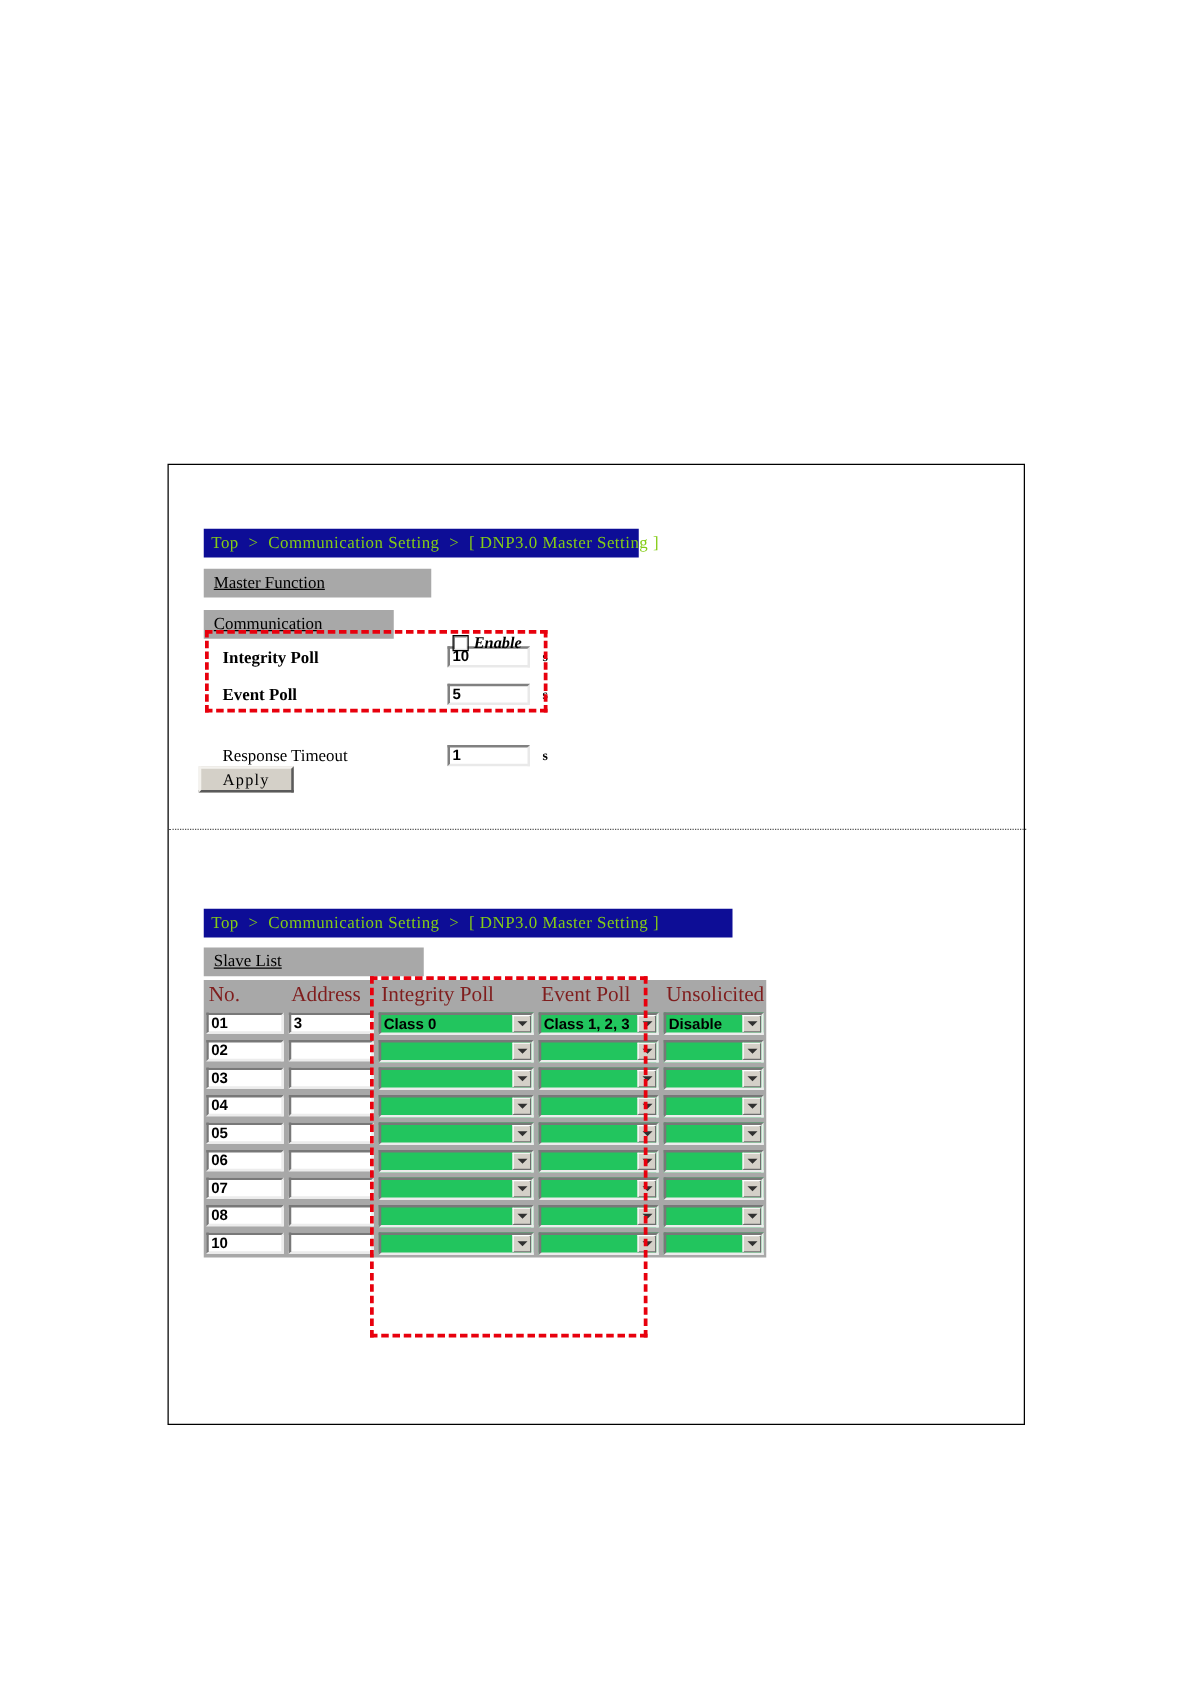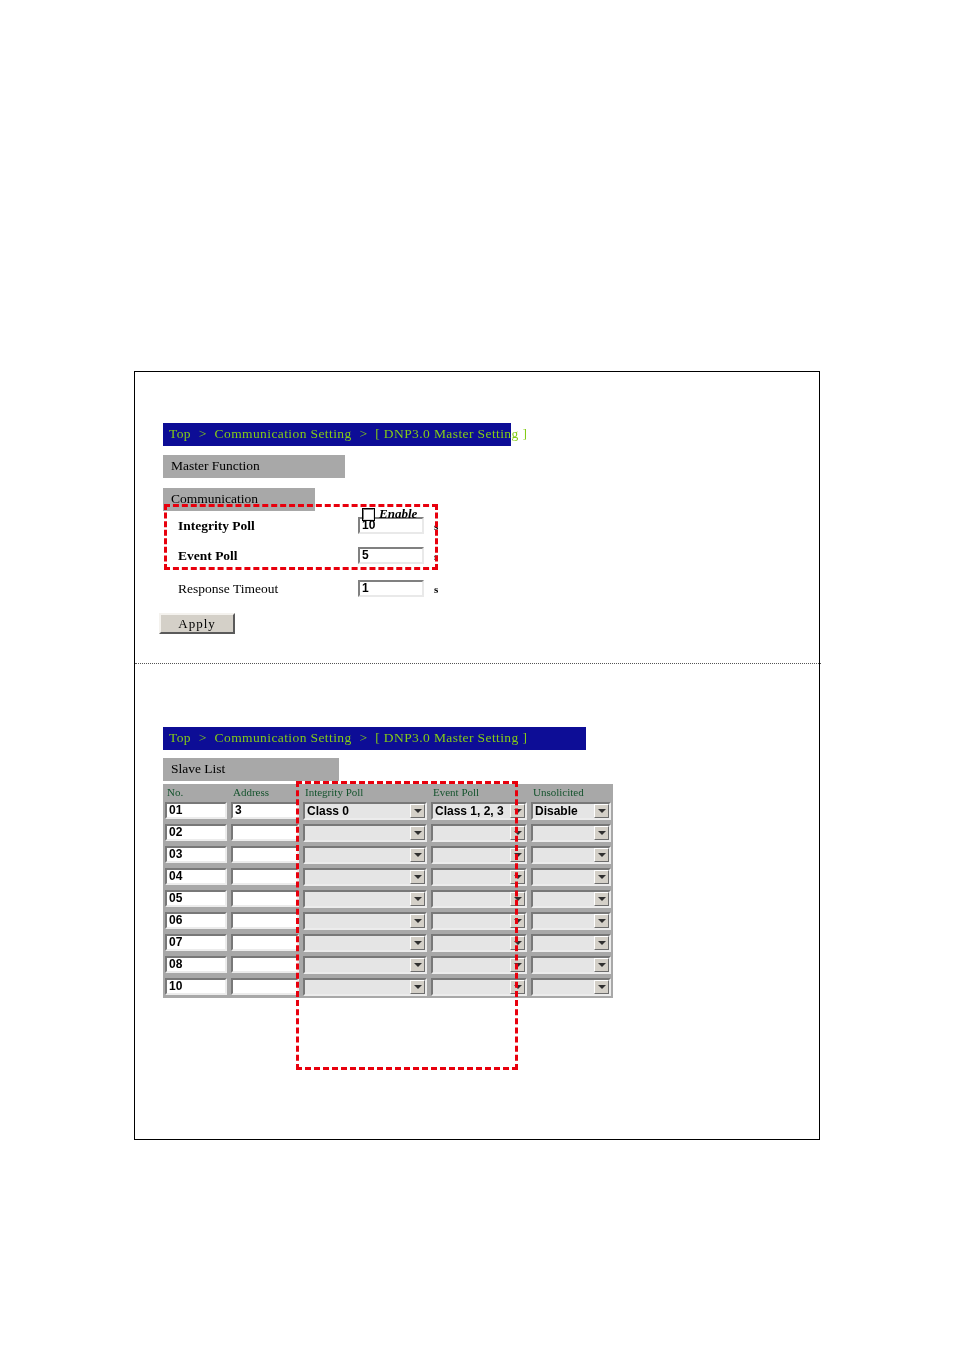--- a/index.html
+++ b/index.html
@@ -68,20 +68,21 @@
   .crumb-sep { padding: 0 4px; }
 
   
   .section-bar {
     background: #a8a8a8;
     color: #000000;
     font-size: 13.5px;
     padding: 3px 8px 4px 8px;
     box-sizing: border-box;
     white-space: nowrap;
+    text-decoration: underline;
   }
   #bar-master-function { width: 182px; margin-top: 9px; }
   #bar-communication   { width: 152px; margin-top: 10px; }
   #bar-slave-list      { width: 176px; margin-top: 8px; }
 
   
   #enable-row {
     position: absolute;
     left: 200px;
     top: 83px;
@@ -186,22 +187,22 @@
     vertical-align: middle;
   }
   .col-no      { width: 66px; }
   .col-address { width: 72px; }
   .col-integ   { width: 128px; }
   .col-event   { width: 100px; }
   .col-unsol   { width: 84px; }
 
   .th-text {
     font-family: "Liberation Serif", serif;
-    font-size: 11px;
-    color: #14532d;
+    font-size: 17px;
+    color: #7f1d1d;
     padding-left: 2px;
     white-space: nowrap;
   }
 
   .cell-textbox {
     height: 17px;
     background: #ffffff;
     box-sizing: border-box;
     border-top: 2px solid #787878;
     border-left: 2px solid #787878;
@@ -211,21 +212,21 @@
     font-size: 12px;
     font-weight: bold;
     color: #000000;
     line-height: 13px;
     padding-left: 2px;
     overflow: hidden;
   }
 
   .cell-select {
     height: 18px;
-    background: #e5e5e5;
+    background: #22c55e;
     box-sizing: border-box;
     border-top: 2px solid #787878;
     border-left: 2px solid #787878;
     border-right: 2px solid #ececec;
     border-bottom: 2px solid #ececec;
     display: flex;
     align-items: stretch;
     justify-content: flex-end;
     overflow: hidden;
   }
@@ -312,21 +313,21 @@
       <span class="win-textbox">10</span>
       <span class="unit">s</span>
     </div>
 
     <div class="field-row">
       <span class="field-label">Event Poll</span>
       <span class="win-textbox">5</span>
       <span class="unit">s</span>
     </div>
 
-    <div class="field-row" style="margin-top:3px;">
+    <div class="field-row" style="margin-top:19px;">
       <span class="field-label plain">Response Timeout</span>
       <span class="win-textbox">1</span>
       <span class="unit">s</span>
     </div>
 
     <div id="apply-button">Apply</div>
   </div>
 
   <div class="screen" id="screen-slave">
 

